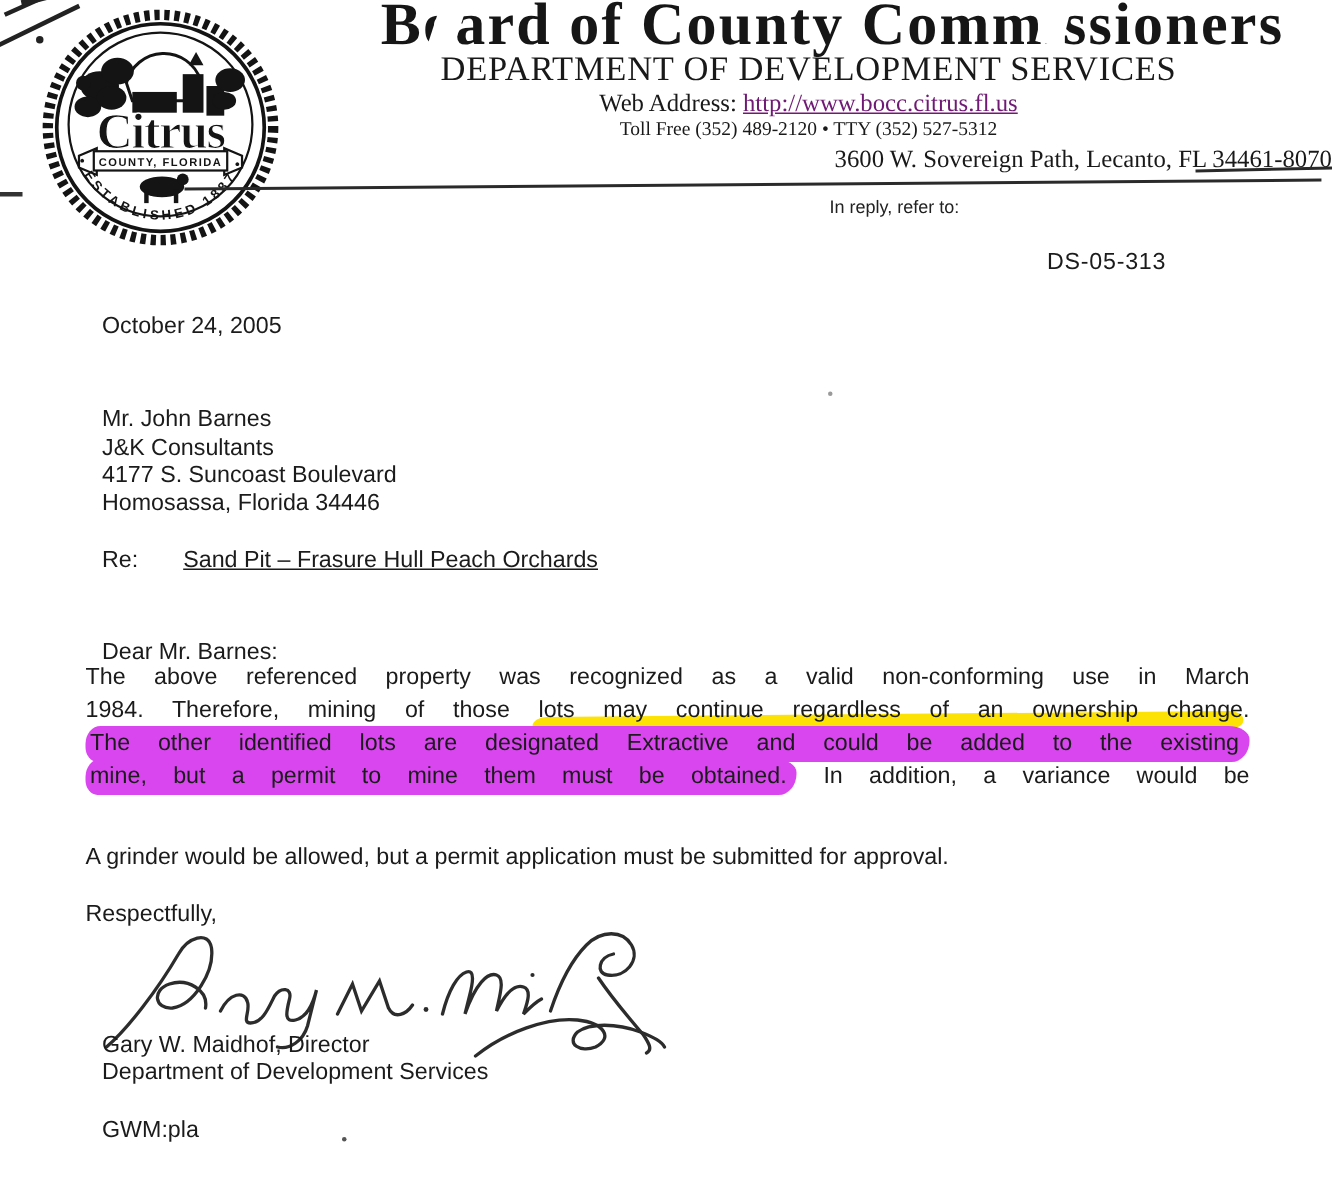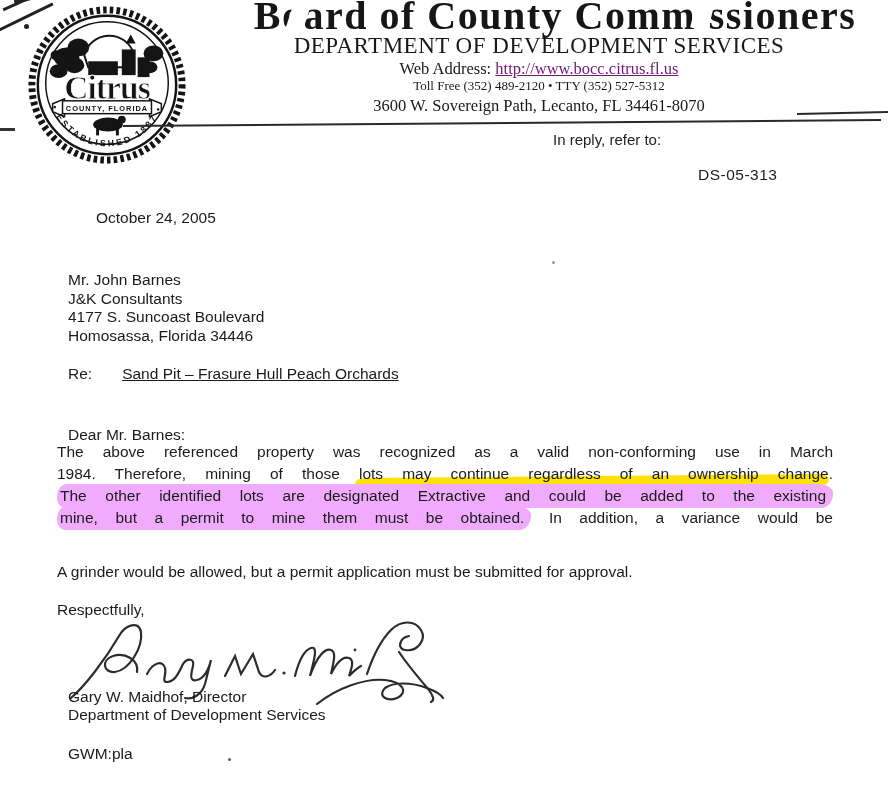--- a/index.html
+++ b/index.html
@@ -10,50 +10,50 @@
   .abs{position:absolute;}
 
   
   .org-title{left:230px;top:-8px;width:650px;text-align:center;font-size:40px;font-weight:bold;
              letter-spacing:1.5px;color:#161616;white-space:nowrap;}
   .dept{left:190px;top:33px;width:698px;text-align:center;font-size:23px;letter-spacing:0.5px;color:#191919;}
   .hline{left:190px;width:698px;text-align:center;color:#191919;}
   .web{top:59px;font-size:16.5px;}
   .web a{color:#701a75;text-decoration:underline;}
   .phone{top:78px;font-size:13px;}
-  .street{top:96px;font-size:16.5px;}
-  .reply-label{left:553px;top:131px;font-size:15px;color:#222;}
+  .street{top:96px;font-size:16.5px;text-align:right;}
+  .reply-label{left:553px;top:131px;font-size:12px;color:#222;}
   .ref-num{left:698px;top:166px;font-size:15px;letter-spacing:0.5px;color:#1c1c1c;}
 
   .rule-main{left:123px;top:125px;width:758px;height:2px;background:#2a2a2a;transform:rotate(-0.45deg);transform-origin:left center;}
   .rule-right{left:797px;top:112px;width:91px;height:2px;background:#2a2a2a;transform:rotate(-1.2deg);}
   .edge-dash{left:0;top:128px;width:15px;height:3px;background:#333;}
 
   
   .scr1{left:-6px;top:16px;width:62px;height:3px;background:#222;transform:rotate(-26deg);}
   .scr2{left:2px;top:3px;width:26px;height:3px;background:#222;transform:rotate(-24deg);}
   .scr-dot{left:24px;top:24px;width:5px;height:5px;background:#222;border-radius:50%;}
   .scr-tick{left:14px;top:-2px;width:18px;height:4px;background:#222;transform:rotate(-14deg);}
   .white-art1{left:290px;top:-2px;width:17px;height:36px;background:#fff;transform:rotate(18deg);}
   .white-art2{left:694px;top:-4px;width:18px;height:34px;background:#fff;transform:rotate(14deg);}
   .dot-a{left:552px;top:261px;width:3px;height:3px;background:#9a9a9a;border-radius:50%;}
   .dot-b{left:228px;top:758px;width:3px;height:3px;background:#555;border-radius:50%;}
 
   
   .body-text{font-size:15.5px;color:#1b1b1b;}
-  .date{left:68px;top:209px;margin-left:28px;}
+  .date{left:68px;top:209px;}
   .recipient{left:68px;top:271px;line-height:18.5px;}
   .re-line{left:68px;top:365px;}
   .re-subject{margin-left:30px;text-decoration:underline;}
   .salutation{left:68px;top:426px;}
 
   .p1{left:57px;top:441px;width:776px;}
   .pline{position:relative;line-height:22px;height:22px;white-space:nowrap;}
   .pline.just{white-space:normal;text-align:justify;text-align-last:justify;}
-  .hl{background:#f0abfc;padding:3px 7px 4px 3px;border-radius:10px 14px 12px 8px / 12px 9px 14px 10px;margin-top:45px;}
+  .hl{background:#d946ef;padding:3px 7px 4px 3px;border-radius:10px 14px 12px 8px / 12px 9px 14px 10px;margin-top:45px;}
   .hl-spill{position:absolute;left:298px;top:35px;width:474px;height:12px;background:#FCE205;
             border-radius:14px/9px;transform:rotate(-0.5deg);}
   .p2{left:57px;top:563px;}
   .closing{left:57px;top:601px;}
 
   .sig-svg{left:55px;top:612px;width:390px;height:100px;}
   .signer-name{left:68px;top:688px;}
   .signer-dept{left:68px;top:706px;}
   .initials{left:68px;top:745px;}
 

